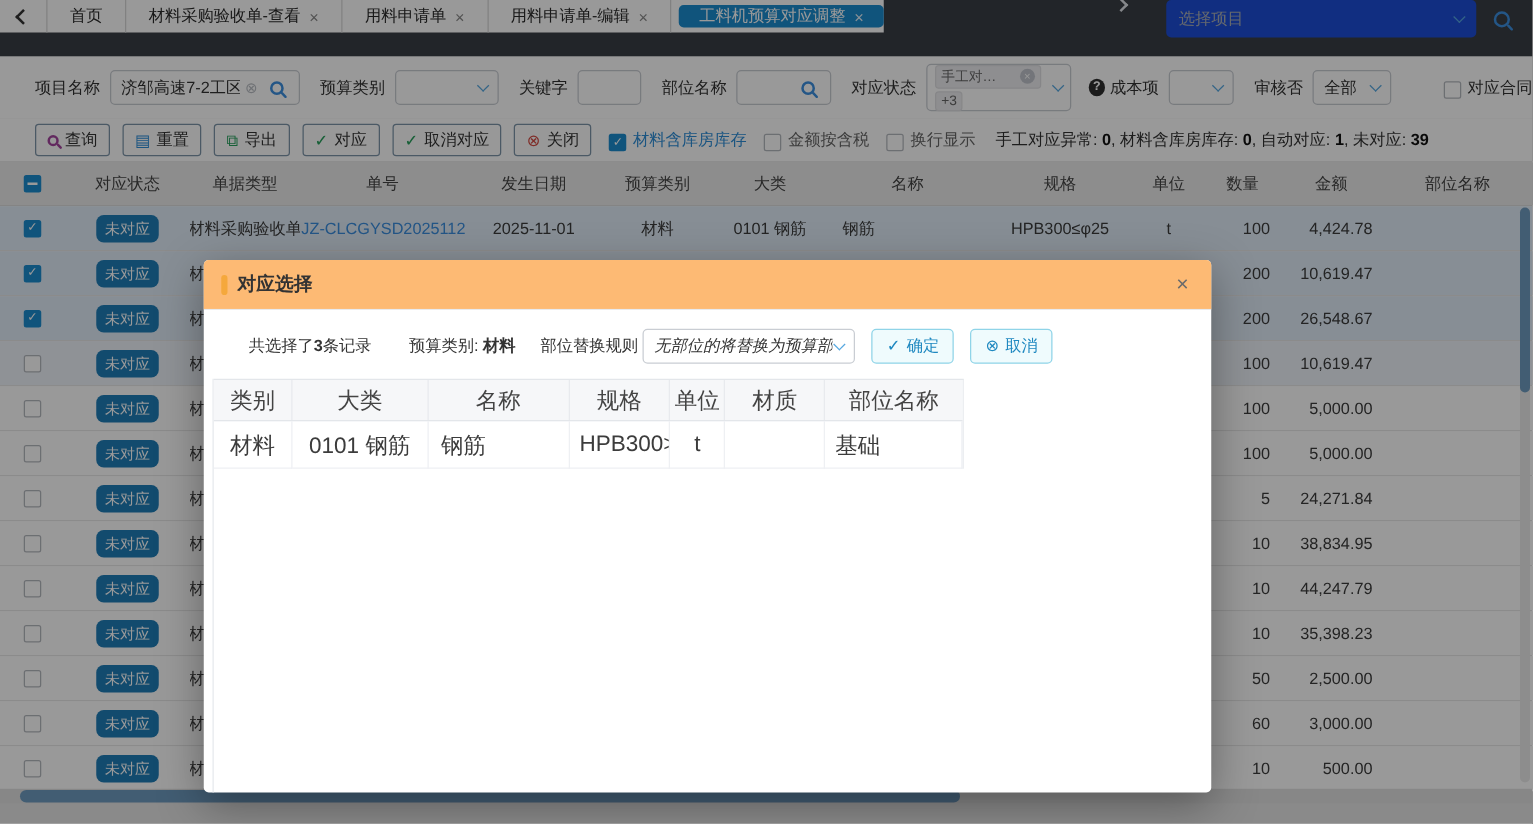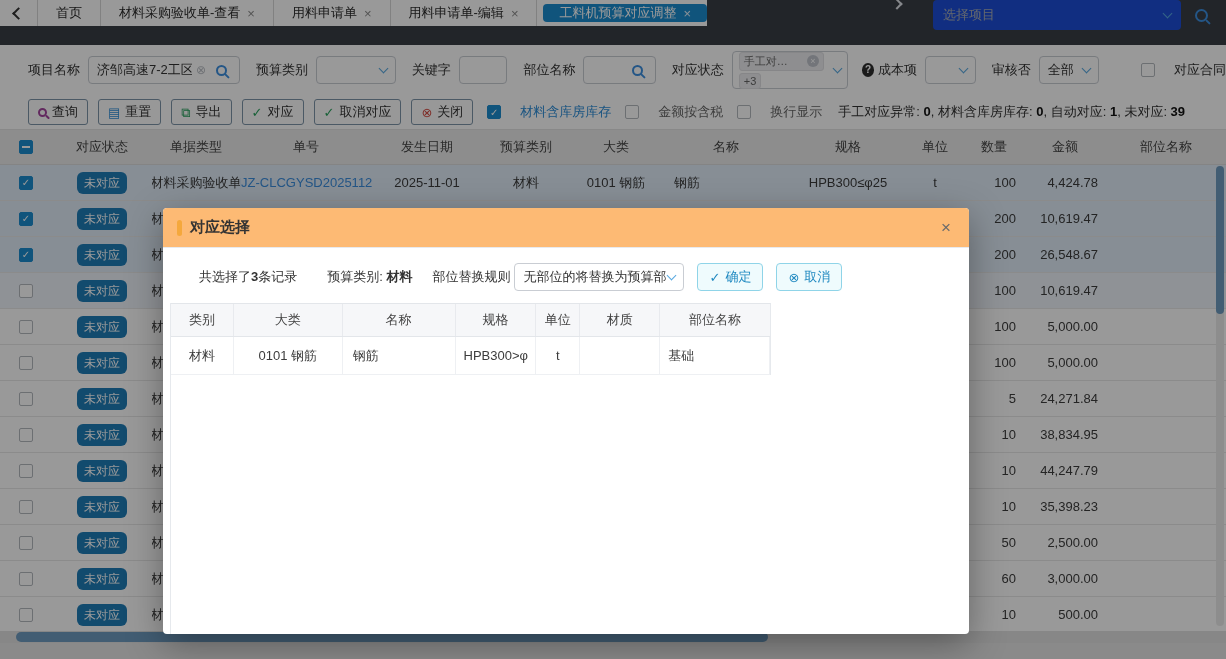--- a/index.html
+++ b/index.html
@@ -46,21 +46,21 @@
   .cb.ind { background:var(--primary); border-color:var(--primary); position:relative; }
   .cb.ind::after { content:''; width:8px; height:2px; background:#fff; }
 
   
   .toolbar { height:35px; background:#fff; display:flex; align-items:center; font-size:13px; color:#333; border-bottom:1px solid #e3e3e3; white-space:nowrap; }
   .tbtn { height:26px; border:1px solid #7d95a9; border-radius:3px; background:#fdfdfd; display:flex; align-items:center; gap:5px; padding:0 9px; margin-left:10px; font-size:13px; color:#333; cursor:pointer; }
   .tbtn:first-child { margin-left:28px; }
   .ic { font-size:13px; line-height:1; }
   .mag.sm { width:9px; height:9px; border-color:#a4459e; }
   .mag.sm::after { background:#a4459e; width:5px; }
-  .chk-item { display:flex; align-items:center; gap:19px; margin-left:14px; }
+  .chk-item { display:flex; align-items:flex-end; gap:5px; margin-left:14px; }
   .chk-item .lbl-blue { color:#2e8ed8; }
   .summary { margin-left:16px; color:#333; }
   .summary b { color:#111; }
 
   
   .thead { height:35px; background:#ececec; display:flex; align-items:center; font-size:13px; color:#444; border-bottom:1px solid #dcdcdc; }
   .hcell, .tcell { display:flex; align-items:center; justify-content:center; height:100%; overflow:hidden; white-space:nowrap; }
   .c0{width:52px;} .c1{width:100px;} .c2{width:88px;} .c3{width:132px;} .c4{width:110px;}
   .c5{width:88px;} .c6{width:92px;} .c7{width:128px; justify-content:flex-start; padding-left:12px;}
   .c8{width:116px;} .c9{width:58px;} .c10{width:60px; justify-content:flex-end; padding-right:8px;}
@@ -82,29 +82,29 @@
   
   .overlay { position:absolute; inset:0; background:rgba(0,0,0,0.40); z-index:10; }
   .modal { position:absolute; left:163px; top:208px; width:806px; height:426px; background:#fff; border-radius:4px; box-shadow:0 10px 36px rgba(0,0,0,.35); z-index:20; display:flex; flex-direction:column; }
   .modal-header { height:40px; background:#fdba74; border-radius:4px 4px 0 0; display:flex; align-items:center; padding:0 14px; border-bottom:1px solid #e8eaee; }
   .obar { width:5px; height:16px; border-radius:3px; background:var(--accent); margin-right:8px; }
   .modal-title { font-size:15px; color:#333; font-weight:600; flex:1; }
   .modal-close { color:#6b6b6b; font-size:17px; cursor:pointer; padding:0 4px; }
   .modal-controls { display:flex; align-items:center; margin:15px 0 0 36px; font-size:13px; color:#333; }
   .mc-sel { margin-right:30px; } .mc-bud { margin-right:20px; }
   .mrule-label { margin-right:4px; }
-  .mrule-select { width:170px; height:28px; border:1px solid #c9cdd3; border-radius:4px; display:flex; align-items:center; justify-content:space-between; padding:0 8px; cursor:pointer; }
+  .mrule-select { width:170px; height:28px; border:1px solid #c9cdd3; border-radius:4px; display:flex; align-items:center; justify-content:space-between; padding:0 8px; cursor:pointer;font-style:italic; }
   .mrule-select .v { overflow:hidden; white-space:nowrap; font-size:13px; color:#333; }
   .mbtn { height:28px; display:flex; align-items:center; gap:5px; padding:0 11px; border:1px solid #8fd4e8; background:#effbfd; color:#1e88c0; border-radius:4px; font-size:13px; margin-left:13px; cursor:pointer; }
   .mbtn:first-of-type { margin-left:25px; }
   .mtable-wrap { margin:12px 0 0 7px; width:740px; border-left:1px solid #e6e9ed; flex:1; }
   .mtable { width:600px; border-top:1px solid #e3e6ea; border-right:1px solid #e6e9ed; }
   .mrow { display:flex; }
   .mrow.mhead { background:#f6f7f9; border-bottom:1px solid #e3e6ea; }
-  .mcell { height:32px; display:flex; align-items:center; justify-content:center; font-size:13px; color:#444; border-right:1px solid #e8eaee; overflow:hidden; white-space:nowrap; }
+  .mcell { height:32px; display:flex; align-items:center; justify-content:center; font-size:18px; color:#444; border-right:1px solid #e8eaee; overflow:hidden; white-space:nowrap; }
   .mcell:last-child { border-right:none; }
   .mrow.mdata .mcell { height:38px; color:#3c3c3c; border-right:1px solid #eef0f3; border-bottom:1px solid #eef0f3; }
   .m0{width:63px;} .m1{width:109px;} .m2{width:113px; justify-content:flex-start; padding-left:10px;}
   .m3{width:81px; justify-content:flex-start; padding-left:8px;} .m4{width:44px;} .m5{width:80px;} .m6{width:110px; justify-content:flex-start; padding-left:8px;}
   .mhead .m2,.mhead .m3,.mhead .m6{justify-content:center;padding:0;}
   .bottom-fill { position:absolute; left:0; top:643px; width:1226px; height:16px; background:#e6e6e6; }
 </style>
 </head>
 <body>
 

